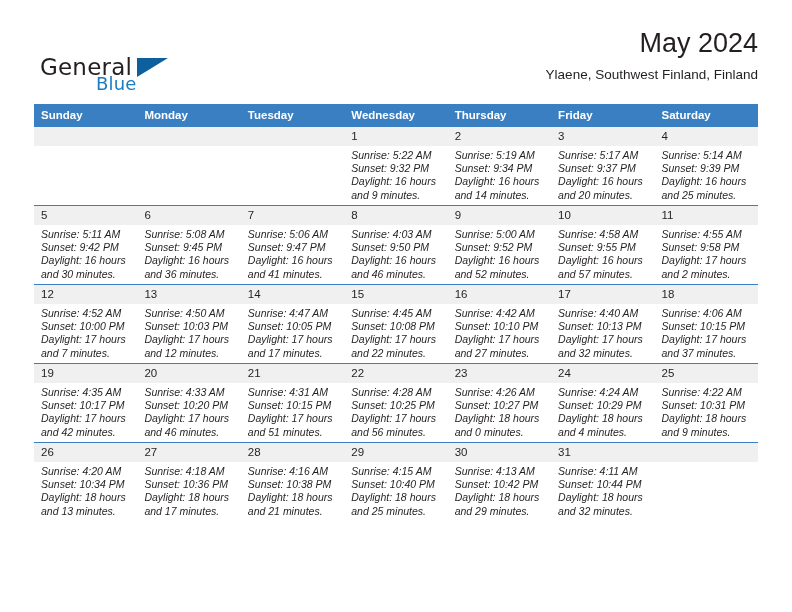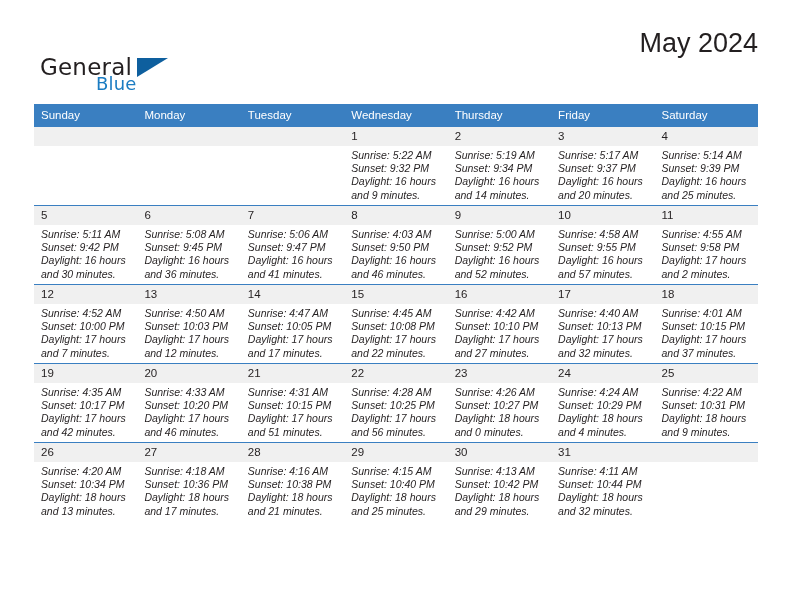--- a/index.html
+++ b/index.html
@@ -95,21 +95,21 @@
     left: 34px;
     top: 104px;
     width: 724px;
     border-collapse: collapse;
     table-layout: fixed;
   }
   .calendar th {
     background: #3a7fc1;
     color: #ffffff;
     font-size: 11.5px;
-    font-weight: normal;
+    font-weight: bold;
     text-align: left;
     padding: 5px 0 5px 7px;
     height: 12px;
     border: none;
   }
   .calendar td {
     vertical-align: top;
     padding: 0;
     border: none;
     border-top: 1px solid #3a7fc1;
@@ -154,20 +154,21 @@
   <div class="header">
 
     <div class="brand">
       <span class="brand-general">General</span>
       <span class="brand-triangle"></span>
       <span class="brand-blue">Blue</span>
     </div>
 
     <div class="title-block">
       <h1 class="month-title">May 2024</h1>
+      <p class="location-subtitle">Ylaene, Southwest Finland, Finland</p>
     </div>
 
   </div>
 
   <table class="calendar">
     <thead>
       <tr>
         <th>Sunday</th>
         <th>Monday</th>
         <th>Tuesday</th>
@@ -382,21 +383,21 @@
                 <div>Sunset: 10:13 PM</div>
                 <div>Daylight: 17 hours</div>
                 <div>and 32 minutes.</div>
               </div>
             </div>
           </td>
           <td>
             <div class="cell-inner">
               <div class="daynum">18</div>
               <div class="cell-body">
-                <div>Sunrise: 4:01 AM</div>
+                <div>Sunrise: 4:06 AM</div>
                 <div>Sunset: 10:15 PM</div>
                 <div>Daylight: 17 hours</div>
                 <div>and 37 minutes.</div>
               </div>
             </div>
           </td>
         </tr>
         <tr class="week-row">
           <td>
             <div class="cell-inner">

